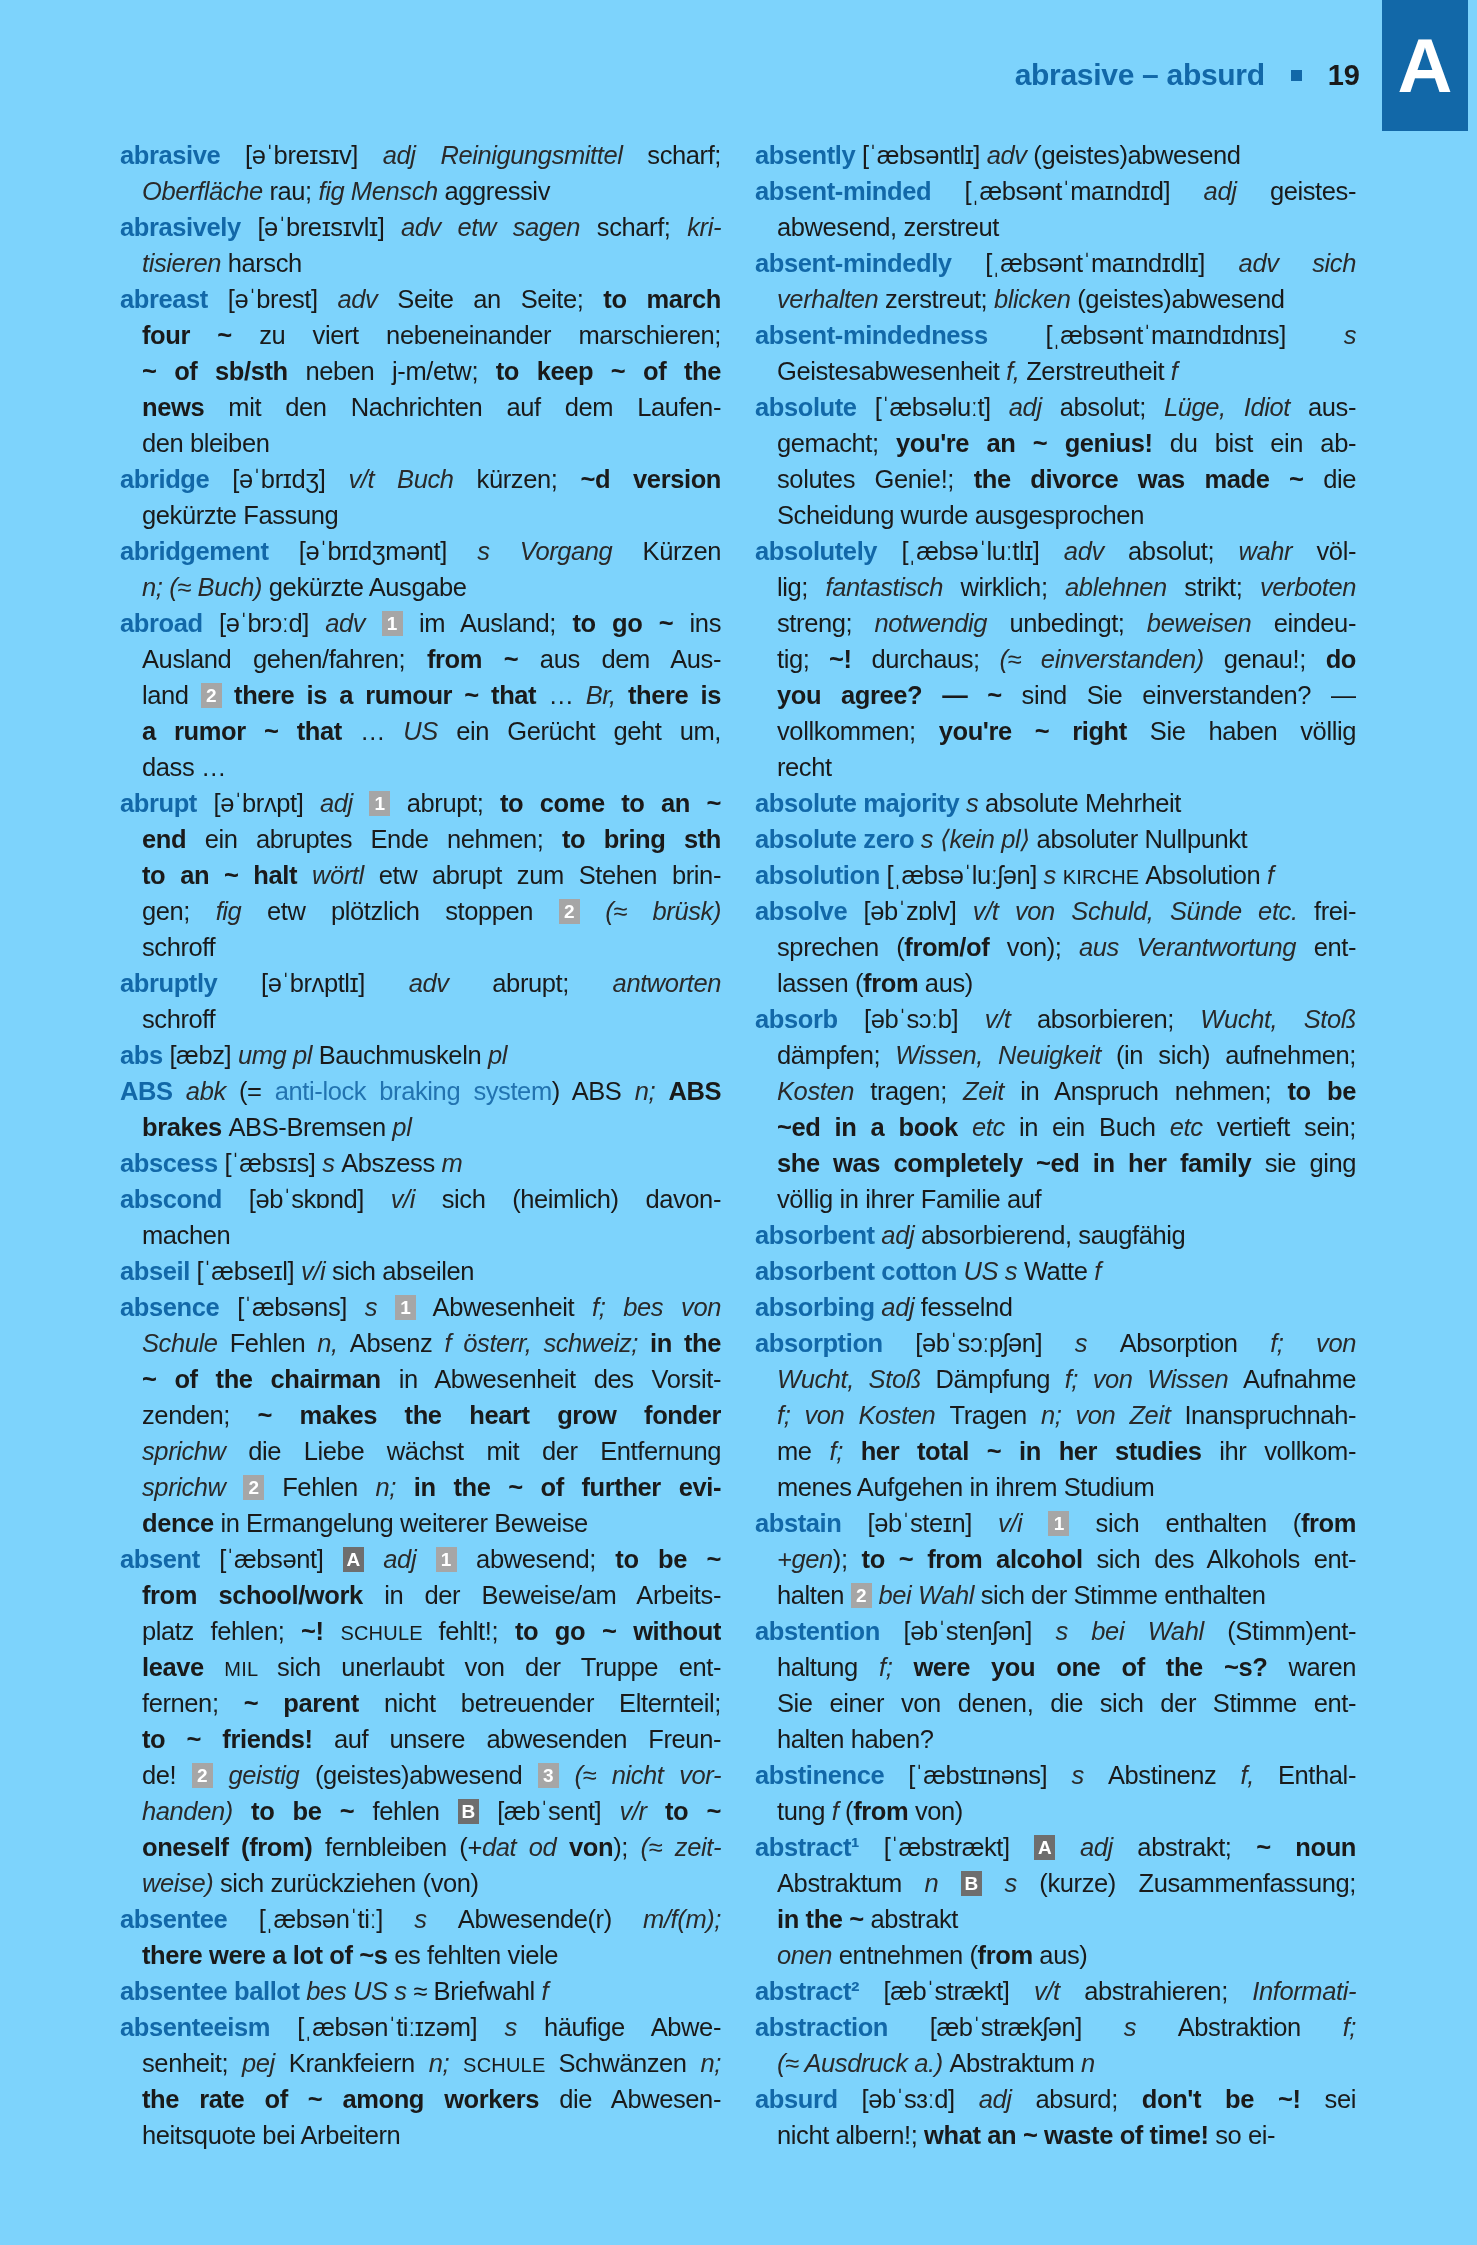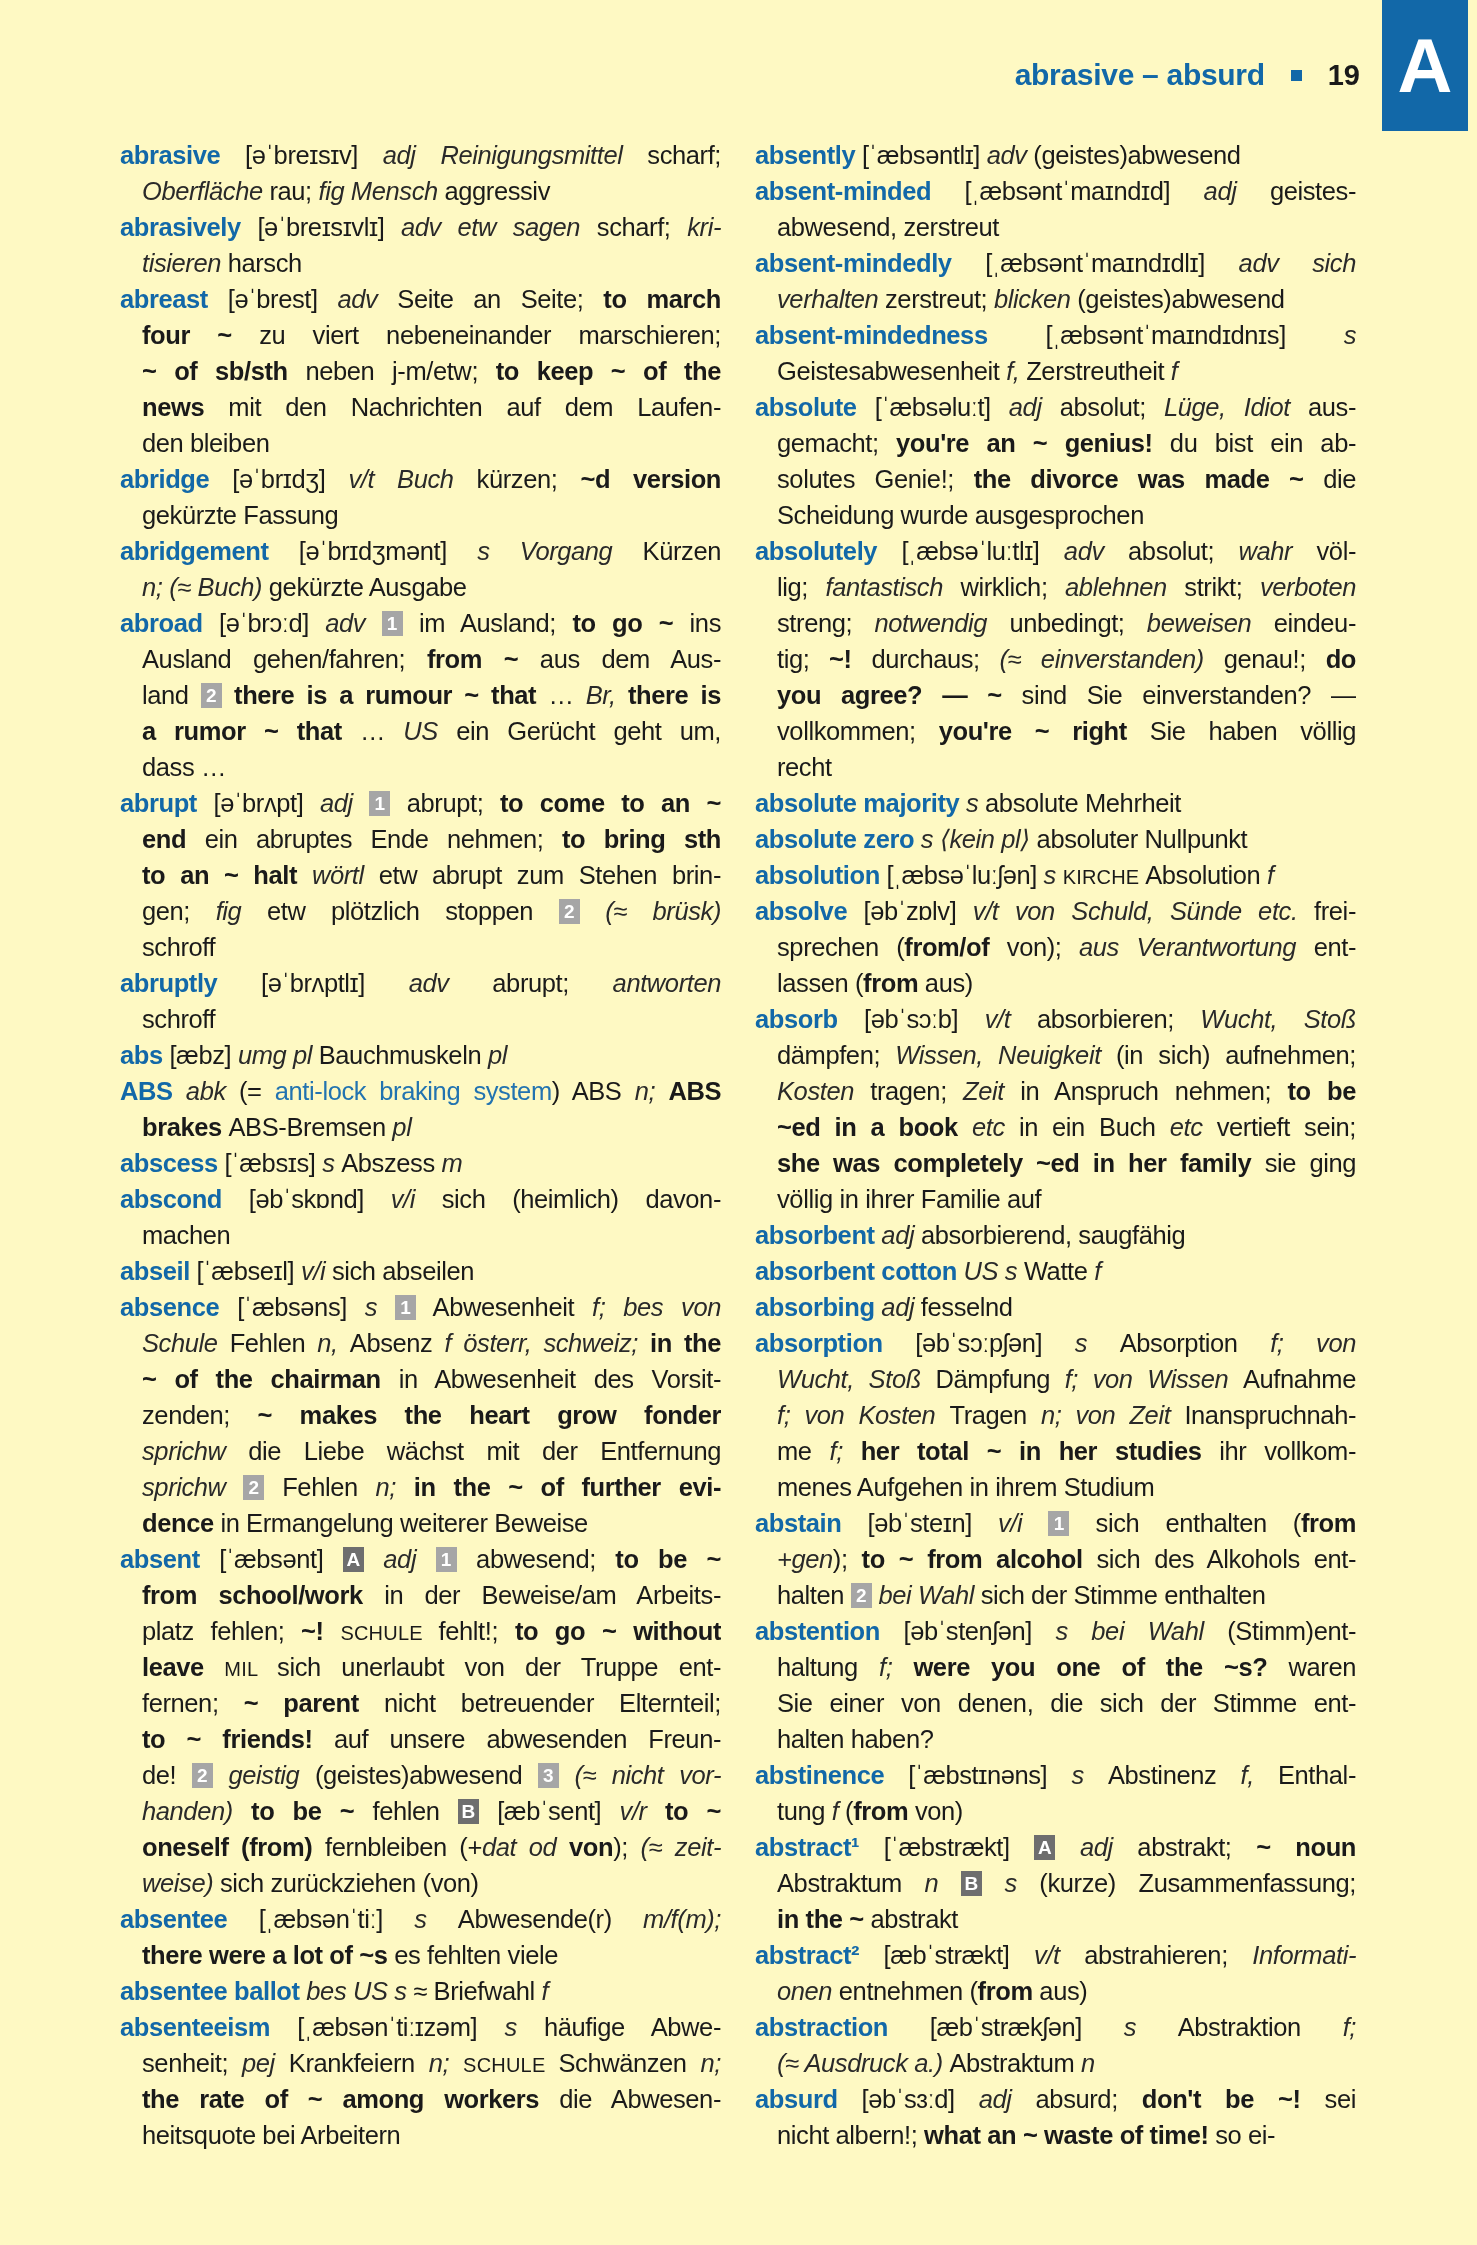--- a/index.html
+++ b/index.html
@@ -1,16 +1,16 @@
 <!DOCTYPE html>
 <html><head>
 <meta charset="utf-8">
 <style>
   html,body{margin:0;padding:0;background:#e8e8e8;}
-  .page{position:relative;width:1477px;height:2245px;background:#fef9c3;overflow:hidden;
+  .page{position:relative;width:1477px;height:2245px;background:#7dd3fc;overflow:hidden;
         font-family:"Liberation Sans","DejaVu Sans",sans-serif;color:#1a1a1a;}
   
   .hdr{position:absolute;top:58px;right:117px;display:flex;align-items:center;gap:26px;}
   .hdr .range{color:#1268a8;font-weight:700;font-size:30px;letter-spacing:-0.3px;}
   .hdr .bullet{width:11px;height:11px;background:#1268a8;}
   .hdr .pageno{font-weight:700;font-size:29px;color:#1a1a1a;text-align:right;}
   .tab{position:absolute;top:0;right:9px;width:86px;height:131px;background:#1268a8;
        display:flex;align-items:center;justify-content:center;
        color:#fff;font-size:76px;font-weight:700;}
   
@@ -222,22 +222,22 @@
         <div class="entry">
           <div class="line j"><span class="s-h">abstinence</span><span class="s-p"> [ˈæbstɪnəns] </span><span class="s-i">s </span><span class="s-p">Abstinenz </span><span class="s-i">f, </span><span class="s-p">Enthal-</span></div>
           <div class="line cont"><span class="s-p">tung </span><span class="s-i">f </span><span class="s-p">(</span><span class="s-b">from </span><span class="s-p">von)</span></div>
         </div>
         <div class="entry">
           <div class="line j"><span class="s-h">abstract¹</span><span class="s-p"> [ˈæbstrækt] </span><span class="s-lb">A</span><span class="s-i"> adj </span><span class="s-p">abstrakt; </span><span class="s-b">~ noun</span></div>
           <div class="line cont j"><span class="s-p">Abstraktum </span><span class="s-i">n </span><span class="s-lb">B</span><span class="s-i"> s </span><span class="s-p">(kurze) Zusammenfassung;</span></div>
           <div class="line cont"><span class="s-b">in the ~ </span><span class="s-p">abstrakt</span></div>
         </div>
         <div class="entry">
+          <div class="line cont"><span class="s-i">onen </span><span class="s-p">entnehmen (</span><span class="s-b">from </span><span class="s-p">aus)</span></div>
           <div class="line j"><span class="s-h">abstract²</span><span class="s-p"> [æbˈstrækt] </span><span class="s-i">v/t </span><span class="s-p">abstrahieren; </span><span class="s-i">Informati-</span></div>
-          <div class="line cont"><span class="s-i">onen </span><span class="s-p">entnehmen (</span><span class="s-b">from </span><span class="s-p">aus)</span></div>
         </div>
         <div class="entry">
           <div class="line j"><span class="s-h">abstraction</span><span class="s-p"> [æbˈstrækʃən] </span><span class="s-i">s </span><span class="s-p">Abstraktion </span><span class="s-i">f;</span></div>
           <div class="line cont"><span class="s-i">(≈ Ausdruck a.) </span><span class="s-p">Abstraktum </span><span class="s-i">n</span></div>
         </div>
         <div class="entry">
           <div class="line j"><span class="s-h">absurd</span><span class="s-p"> [əbˈsɜːd] </span><span class="s-i">adj </span><span class="s-p">absurd; </span><span class="s-b">don't be ~! </span><span class="s-p">sei</span></div>
           <div class="line cont"><span class="s-p">nicht albern!; </span><span class="s-b">what an ~ waste of time! </span><span class="s-p">so ei-</span></div>
         </div>
       </div>

